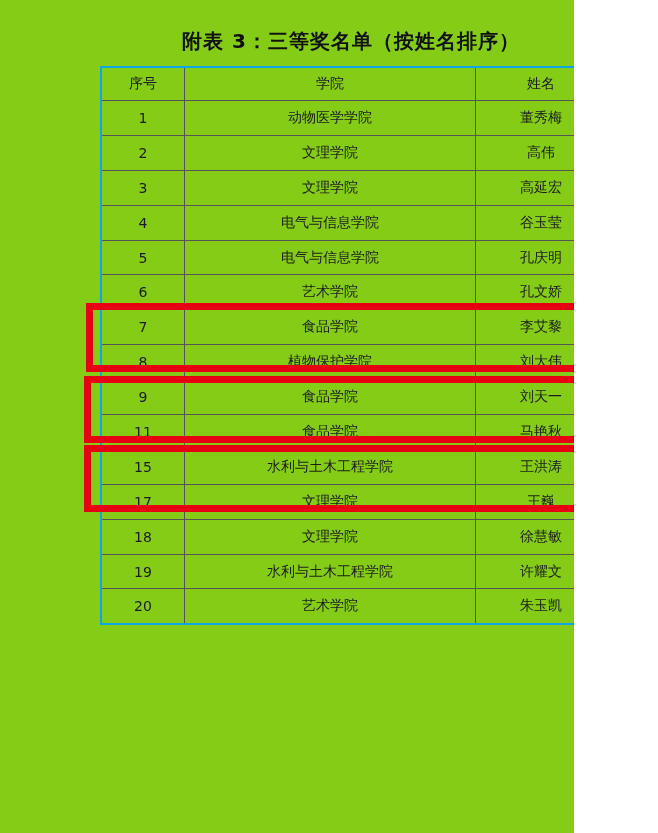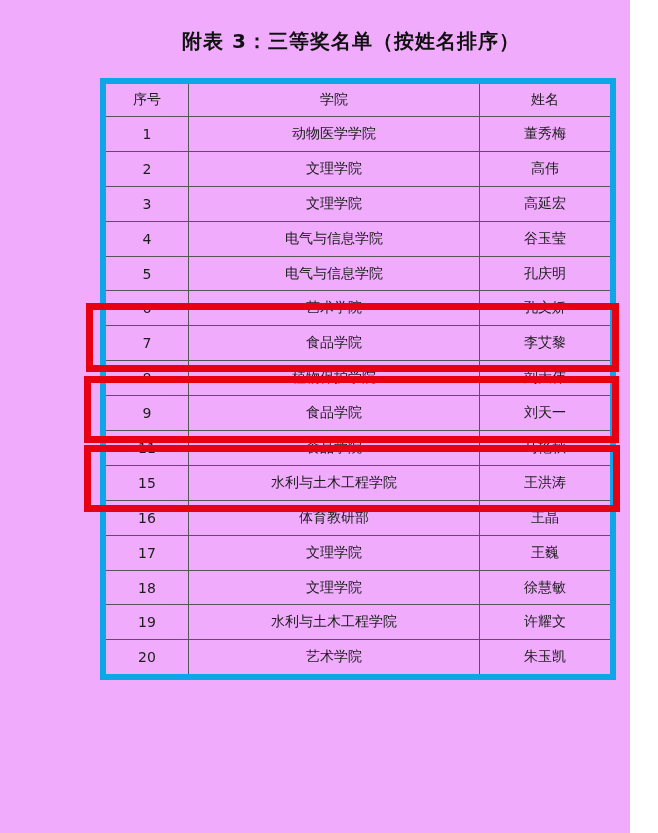--- a/index.html
+++ b/index.html
@@ -3,46 +3,46 @@
 <meta charset="utf-8">
 <style>
   html, body {
     margin: 0;
     padding: 0;
     background: #ffffff;
     font-family: "DejaVu Sans", "Liberation Sans", sans-serif;
   }
   .page {
     position: relative;
-    width: 630px;
+    width: 574px;
     height: 833px;
-    background: #f0abfc;
+    background: #84cc16;
     overflow: hidden;
   }
   .title {
     position: absolute;
     top: 28px;
     left: 100px;
     width: 502px;
     margin: 0;
     text-align: center;
     font-size: 20px;
     font-weight: bold;
     color: #111111;
     letter-spacing: 1px;
     white-space: nowrap;
   }
   .award-table {
     position: absolute;
-    top: 78px;
+    top: 66px;
     left: 100px;
     width: 502px;
     border-collapse: collapse;
     table-layout: fixed;
-    border: 6px solid #0ea5e9;
+    border: 2px solid #0ea5e9;
   }
   .award-table th, .award-table td {
     border: 1px solid #555555;
     text-align: center;
     vertical-align: middle;
     font-size: 14px;
     font-weight: normal;
     color: #1c1c1c;
     padding: 0;
     overflow: hidden;
@@ -127,25 +127,20 @@
           <td class="col-index">11</td>
           <td class="col-college">食品学院</td>
           <td class="col-name">马艳秋</td>
         </tr>
         <tr>
           <td class="col-index">15</td>
           <td class="col-college">水利与土木工程学院</td>
           <td class="col-name">王洪涛</td>
         </tr>
         <tr>
-          <td class="col-index">16</td>
-          <td class="col-college">体育教研部</td>
-          <td class="col-name">王晶</td>
-        </tr>
-        <tr>
           <td class="col-index">17</td>
           <td class="col-college">文理学院</td>
           <td class="col-name">王巍</td>
         </tr>
         <tr>
           <td class="col-index">18</td>
           <td class="col-college">文理学院</td>
           <td class="col-name">徐慧敏</td>
         </tr>
         <tr>

